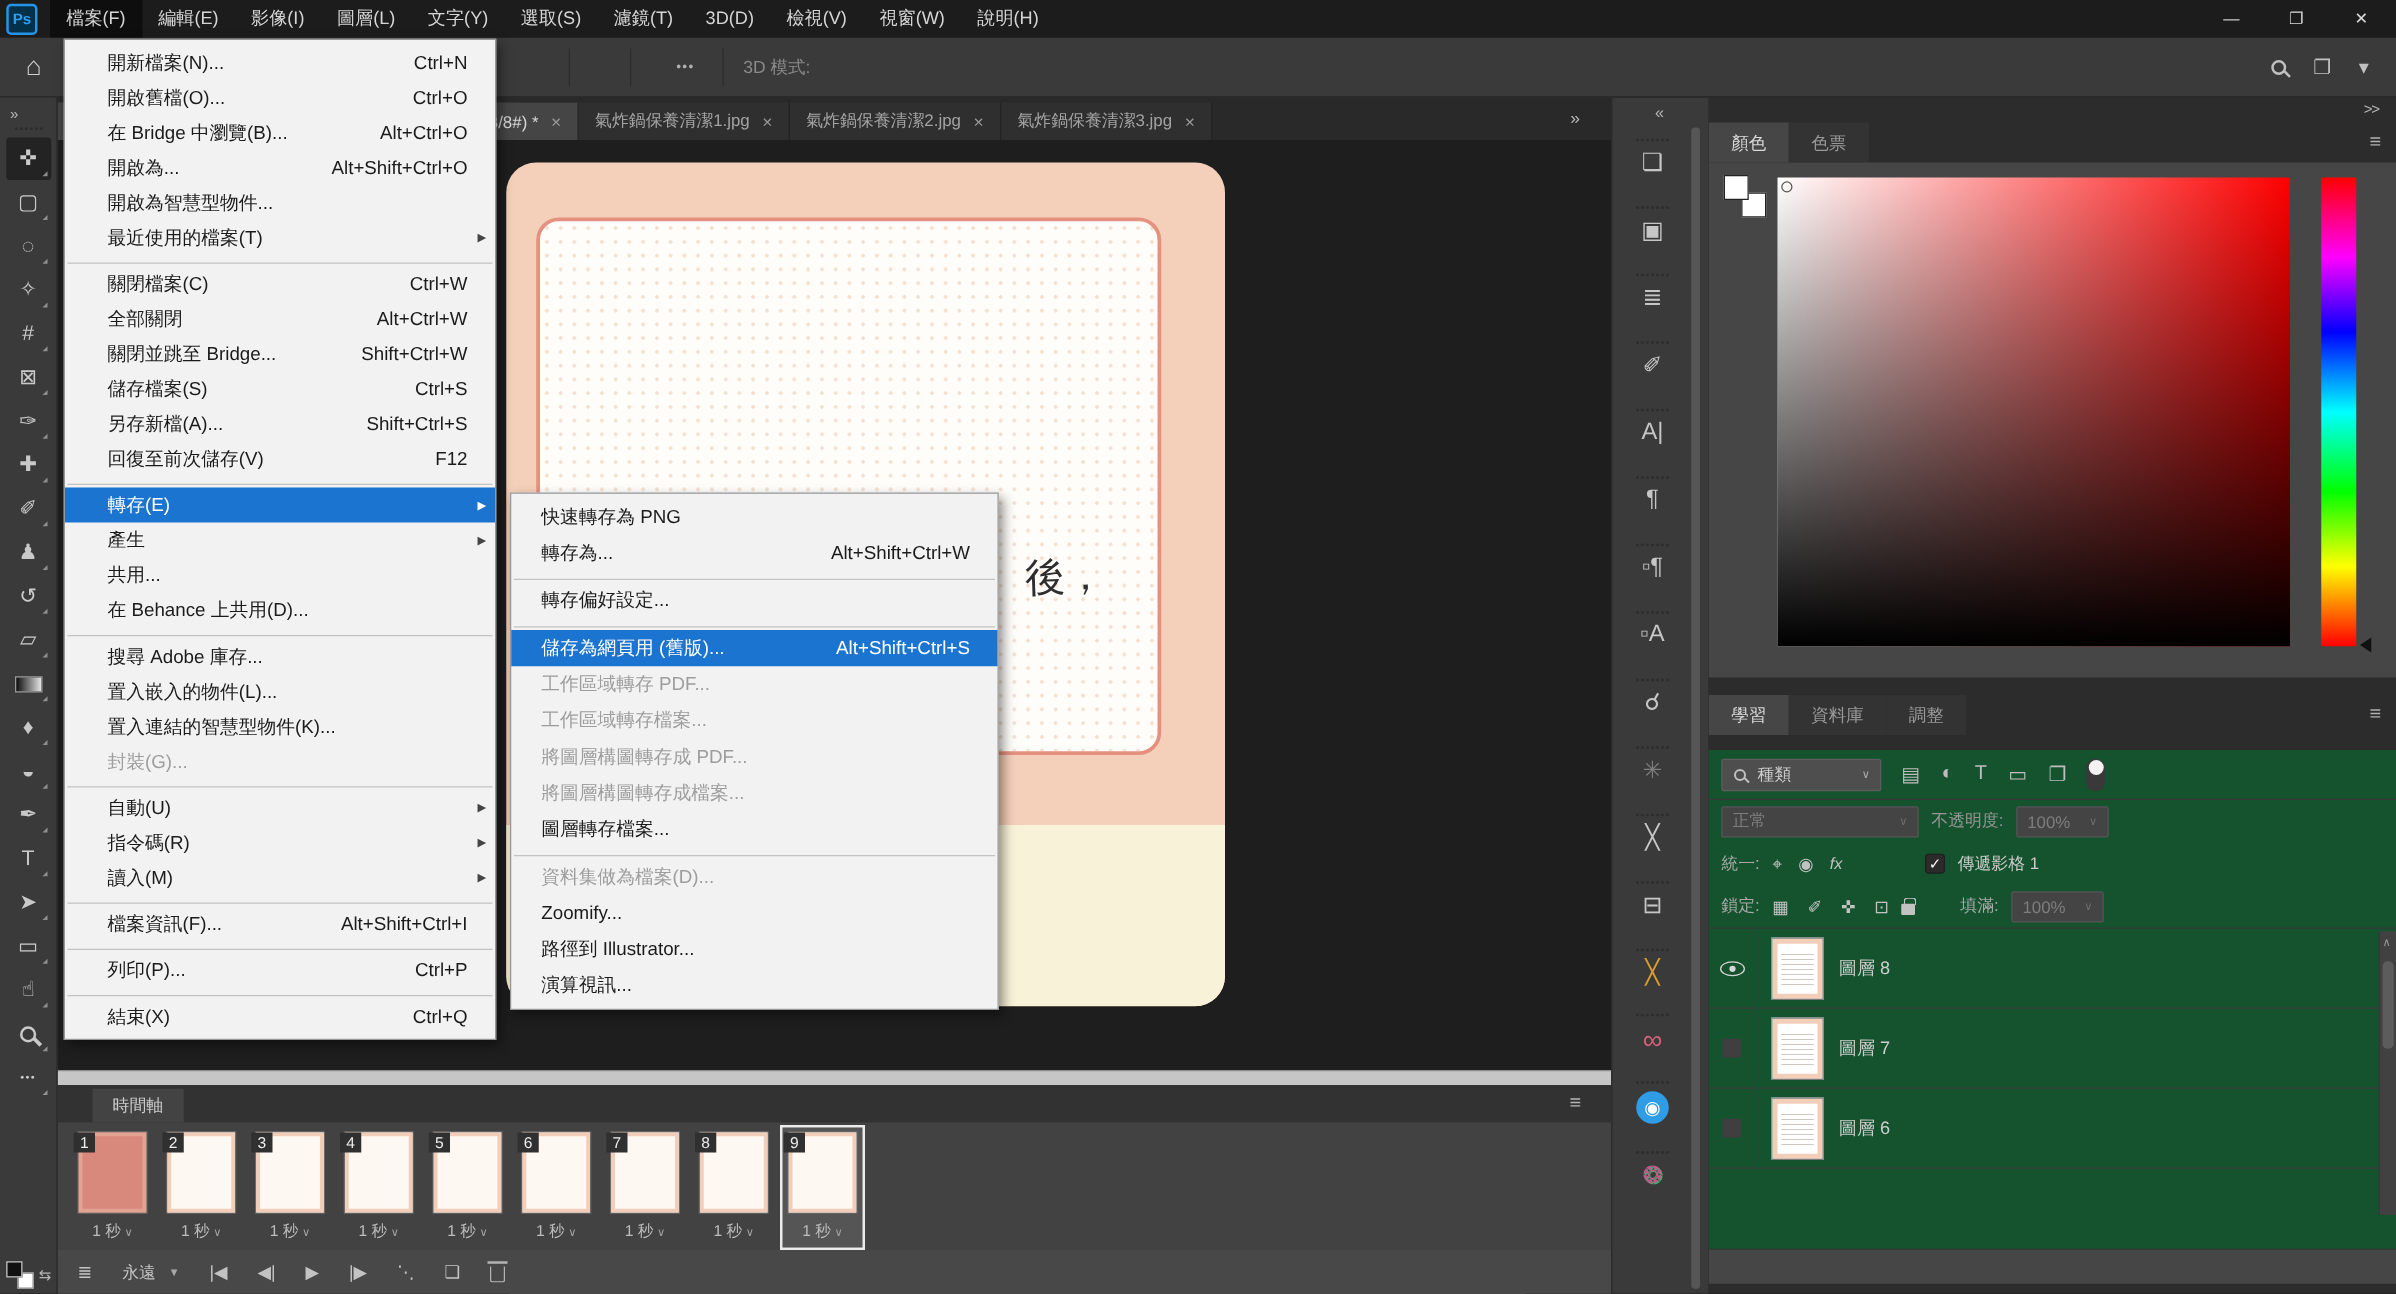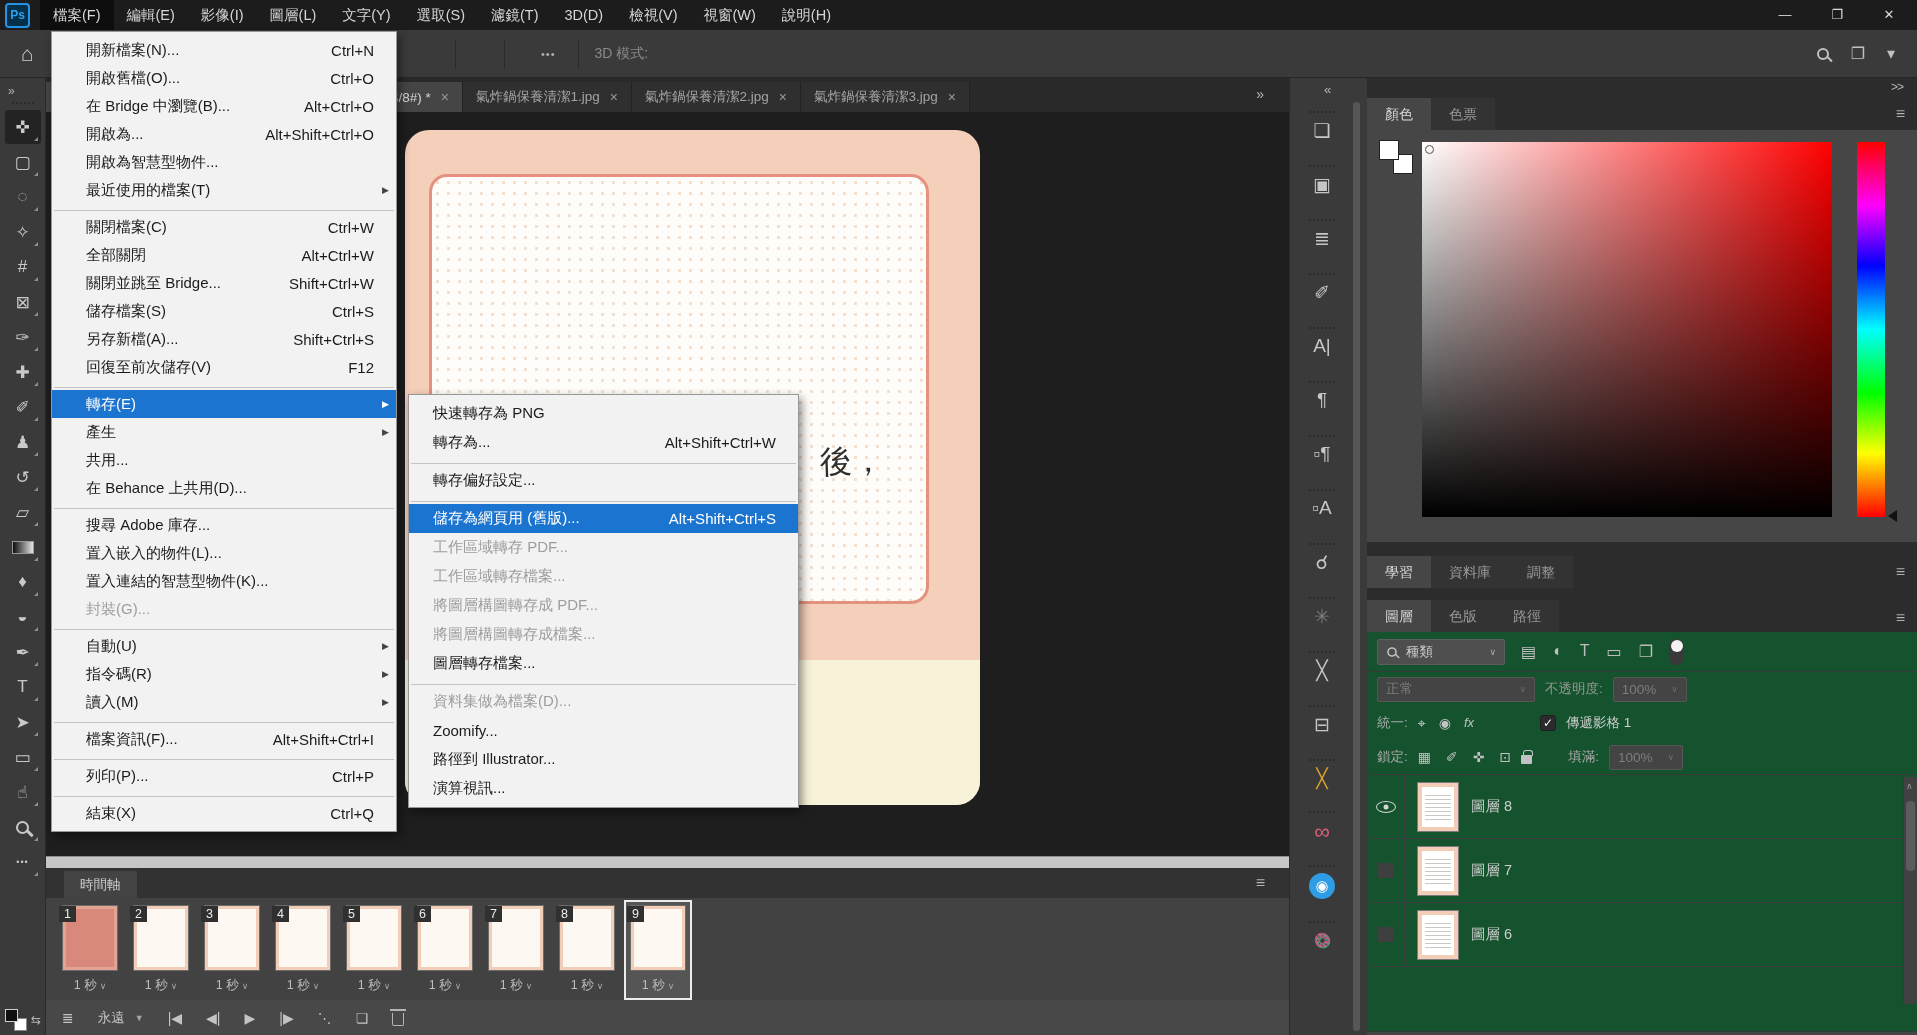--- a/index.html
+++ b/index.html
@@ -54,21 +54,21 @@
   .canvas{position:relative;height:744px;background:#1e1e1e;overflow:hidden}
   .card{position:absolute;left:359px;top:18px;width:575px;height:675px;background:#f4cfb9;border-radius:24px;overflow:hidden}
   .card-cream{position:absolute;left:0;bottom:0;width:100%;height:145px;background:#f8f3d8}
   .card-white{position:absolute;left:24px;top:44px;width:500px;height:430px;background:#fffdfa;border:3px solid #e5917f;border-radius:18px;background-image:radial-gradient(#f3e0d0 1.5px,transparent 1.5px);background-size:11px 11px}
   .handwriting{position:absolute;left:415px;top:310px;font-family:"DejaVu Serif","Liberation Serif",serif;font-size:32px;color:#2e2e2e;transform:rotate(-2deg)}
   .hscroll{height:12px;background:#c6c6c6;border-top:1px solid #8f8f8f}
 
   
   .timeline{height:167px;background:#424242;position:relative}
   .tl-tabrow{height:30px;background:#323232;display:flex;align-items:flex-end;position:relative}
-  .tl-tab{height:27px;margin-left:18px;padding:4px 16px;background:#434343;color:#cdcdcd;font-size:13.5px;display:flex;align-items:center}
+  .tl-tab{height:27px;margin-left:28px;padding:4px 16px;background:#434343;color:#cdcdcd;font-size:13.5px;display:flex;align-items:center}
   .tl-menu{position:absolute;right:24px;top:6px;color:#b5b5b5;font-size:16px}
   .frames{display:flex;padding:4px 0 0 12px;height:100px}
   .frame{width:64px;margin-right:7px;position:relative;padding-top:2px}
   .frame.sel{outline:2px solid #ececec;background:#555}
   .fthumb{position:relative;width:58px;height:68px;margin:0 auto}
   .fcard{width:54px;height:64px;margin:2px auto;background:#fdf8f2;border:3px solid #f2cdb8;box-shadow:0 0 0 1px #6b6b6b}
   .frame.pink .fcard{background:#d9897b;border-color:#e3a393}
   .fnum{position:absolute;left:-2px;top:0;background:#303030;color:#ececec;font-size:12.5px;padding:1px 5px}
   .fdur{text-align:center;color:#bdbdbd;font-size:12.5px;margin-top:3px;white-space:nowrap}
   .fchev{font-size:9px;margin-left:3px;color:#a5a5a5}
@@ -510,26 +510,20 @@
   <div class="pgap"></div>
   <div class="ptabbar">
 
   <div class="ptab active"><span>學習</span></div>
       <div class="ptab"><span>資料庫</span></div>
       <div class="ptab"><span>調整</span></div>
     </div>
   <span class="phamb" style="position:absolute;right:12px;top:485px">≡</span>
 
   <div class="pgap2"></div>
-  <div class="ptabbar">
-
-  <div class="ptab active"><span>圖層</span></div>
-      <div class="ptab"><span>色版</span></div>
-      <div class="ptab"><span>路徑</span></div>
-    </div>
   <span class="phamb" style="position:absolute;right:12px;top:531px">≡</span>
 
   <div class="layers-body">
     <div class="lrow filter">
       <div class="kindbox">
         <span class="mag" style="transform:scale(.8)"></span>
         <span>種類</span>
         <span class="dd">∨</span>
       </div>
       <span style="display:flex;gap:17px">

